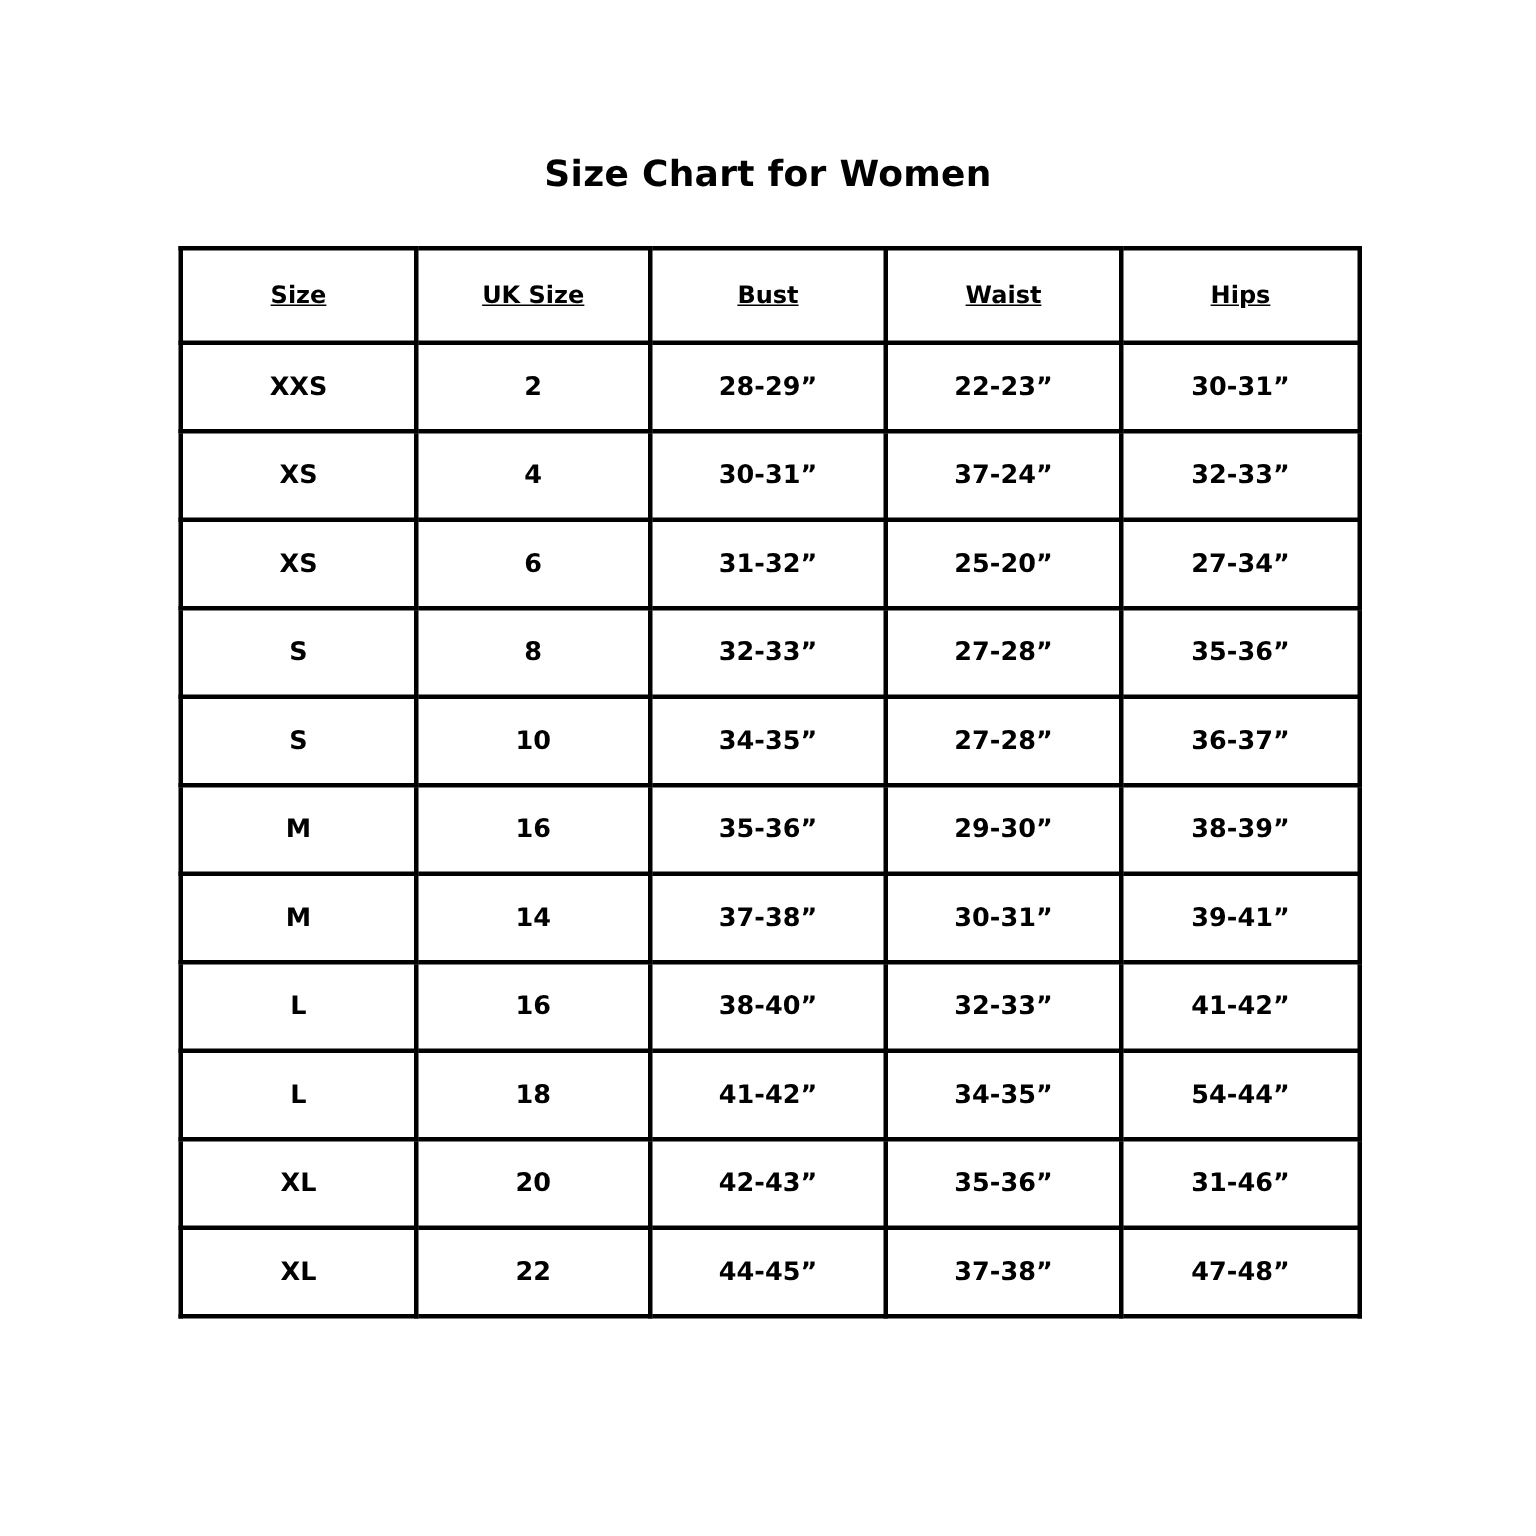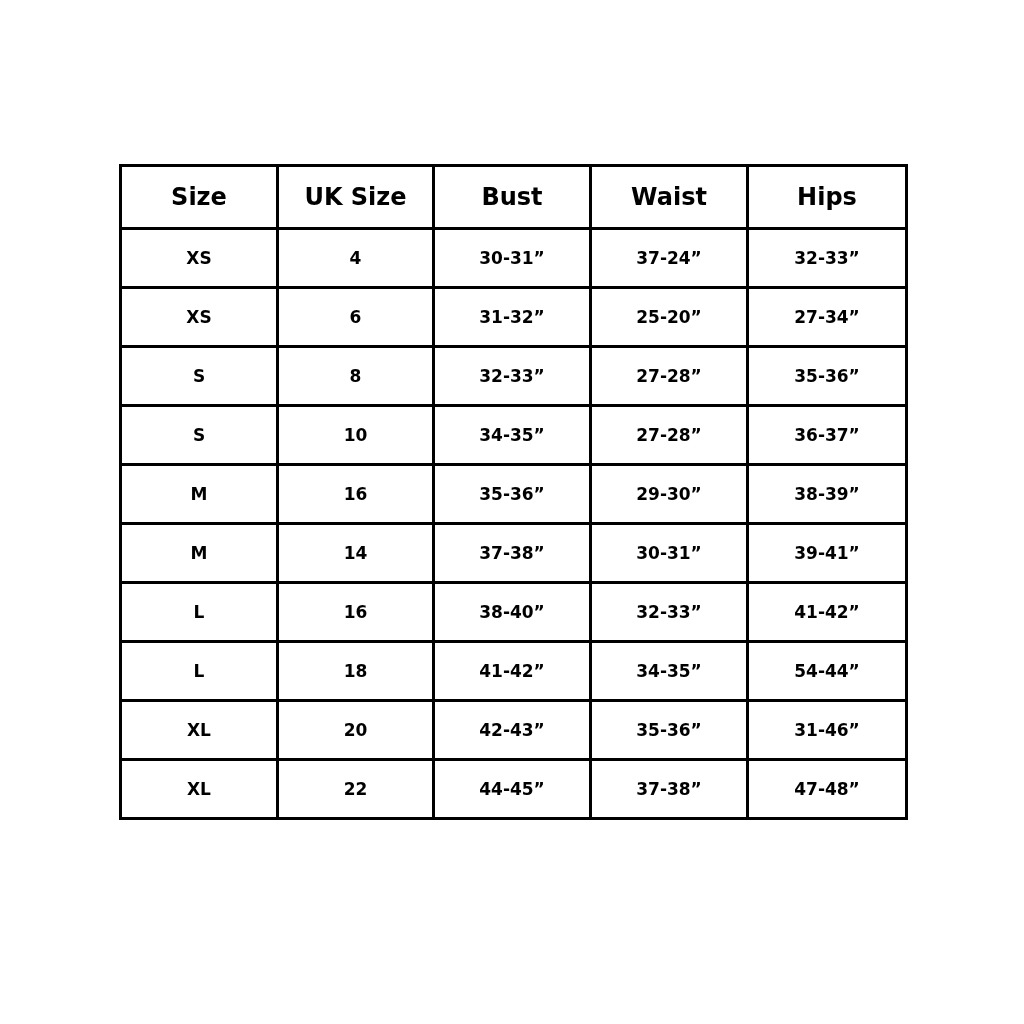--- a/index.html
+++ b/index.html
@@ -47,53 +47,62 @@
     text-align: center;
     vertical-align: middle;
     font-size: 17px;
     font-weight: bold;
     height: 56px;
     padding: 0;
     line-height: 1.1;
   }
   table.size-chart thead th {
     height: 60px;
-    font-size: 24px;
+    font-size: 16px;
+    text-decoration: underline;
   }
   col.c0 { width: 157px; }
   col.c1 { width: 156px; }
   col.c2 { width: 157px; }
   col.c3 { width: 157px; }
   col.c4 { width: 159px; }
 </style>
 </head>
 <body>
 
 <div class="page">
 
+  <div class="title">Size Chart for Women</div>
 
   <div class="table-wrap">
     <table class="size-chart">
       <colgroup>
         <col class="c0">
           <col class="c1">
           <col class="c2">
           <col class="c3">
           <col class="c4">
       </colgroup>
       <thead>
         <tr>
           <th>Size</th>
           <th>UK Size</th>
           <th>Bust</th>
           <th>Waist</th>
           <th>Hips</th>
         </tr>
       </thead>
       <tbody>
+        <tr>
+          <td>XXS</td>
+          <td>2</td>
+          <td>28-29”</td>
+          <td>22-23”</td>
+          <td>30-31”</td>
+        </tr>
         <tr>
           <td>XS</td>
           <td>4</td>
           <td>30-31”</td>
           <td>37-24”</td>
           <td>32-33”</td>
         </tr>
         <tr>
           <td>XS</td>
           <td>6</td>

